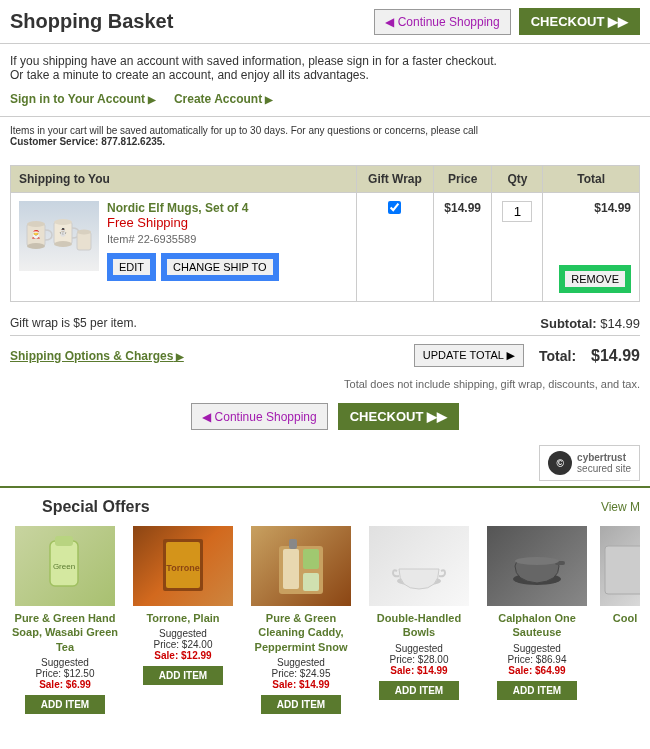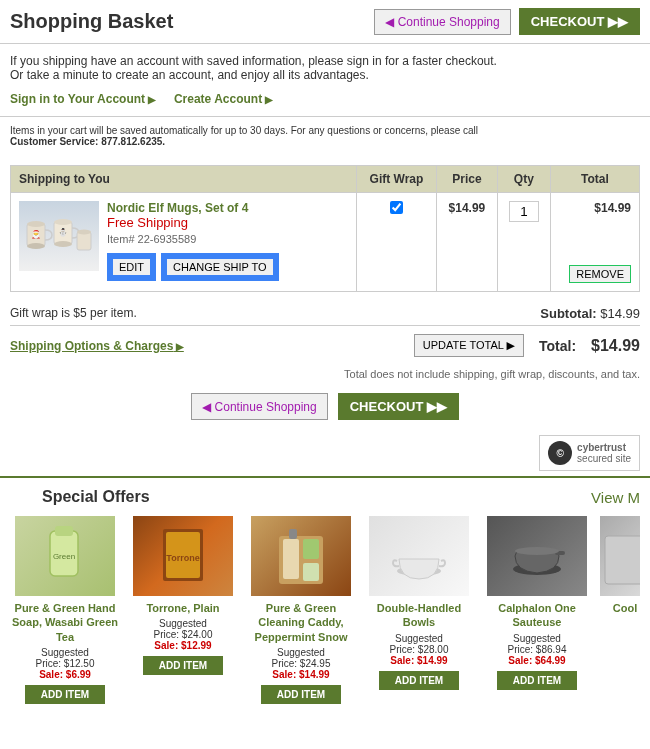--- a/index.html
+++ b/index.html
@@ -35,21 +35,21 @@
     .product-name { color: #5a7a2e; font-weight: bold; font-size: 12px; }
     .free-shipping { color: #cc0000; font-size: 13px; }
     .item-number { color: #666; font-size: 11px; margin-top: 3px; }
     .product-actions { margin-top: 8px; display: flex; gap: 5px; }
     .btn-small { border: 6px solid #3b82f6; background: #f0f0f0; padding: 2px 6px; font-size: 11px; cursor: pointer; }
 
     .giftwrap-cell { text-align: center; vertical-align: middle; }
     .price-cell { text-align: center; vertical-align: middle; font-weight: bold; }
     .qty-cell { text-align: center; vertical-align: middle; }
     .qty-input { width: 30px; text-align: center; border: 1px solid #ccc; padding: 2px; }
-    .btn-remove { border: 1px solid #22c55e; background: #f0f0f0; padding: 2px 6px; font-size: 11px; cursor: pointer; }
+    .btn-remove { border: 6px solid #22c55e; background: #f0f0f0; padding: 2px 6px; font-size: 11px; cursor: pointer; }
 
     .giftwrap-note { padding: 4px 10px 4px 10px; font-size: 12px; display: flex; justify-content: space-between; }
     .subtotal { text-align: right; font-size: 13px; }
     .subtotal strong { font-weight: bold; }
     .shipping-link { color: #5a7a2e; font-weight: bold; font-size: 12px; cursor: pointer; }
     .shipping-link::after { content: ' ▶'; font-size: 10px; }
     .btn-update { border: 1px solid #999; background: #f0f0f0; padding: 4px 8px; font-size: 11px; cursor: pointer; }
     .btn-update::after { content: ' ▶'; }
     .total-amount { font-size: 16px; font-weight: bold; }
     .total-label { font-size: 14px; font-weight: bold; }
@@ -57,21 +57,21 @@
     .tax-note { text-align: right; font-size: 11px; color: #666; padding: 3px 10px; }
 
     .bottom-actions { display: flex; justify-content: center; gap: 10px; padding: 10px; }
     .security-badge { display: flex; justify-content: flex-end; padding: 5px 10px; }
     .cybertrust { border: 1px solid #ccc; padding: 5px 8px; display: flex; align-items: center; gap: 5px; font-size: 10px; color: #666; }
     .cybertrust-logo { width: 24px; height: 24px; background: #333; border-radius: 12px; display: flex; align-items: center; justify-content: center; color: white; font-size: 10px; font-weight: bold; }
 
     .special-offers { padding: 10px; border-top: 2px solid #5a7a2e; }
     .offers-header { display: flex; justify-content: space-between; align-items: center; margin-bottom: 10px; margin-left: 32px; }
     .offers-title { font-size: 16px; font-weight: bold; color: #333; }
-    .view-more { color: #5a7a2e; font-size: 15px; cursor: pointer; }
+    .view-more { color: #5a7a2e; font-size: 12px; cursor: pointer; }
 
     .offers-grid { display: flex; gap: 8px; overflow: hidden; }
     .offer-item { flex: 0 0 110px; text-align: center; font-size: 11px; }
     .offer-image { width: 100px; height: 80px; background: #e8e8e0; margin: 0 auto 5px; display: flex; align-items: center; justify-content: center; overflow: hidden; }
     .offer-name { color: #5a7a2e; font-weight: bold; font-size: 11px; margin-bottom: 3px; line-height: 1.3; }
     .offer-suggested { color: #333; font-size: 10px; }
     .offer-price { color: #333; font-size: 10px; }
     .offer-sale { color: #cc0000; font-size: 10px; font-weight: bold; }
     .btn-add-item { background: #5a7a2e; color: #fff; border: none; padding: 4px 8px; font-size: 10px; font-weight: bold; cursor: pointer; margin-top: 5px; width: 80px; }
 

